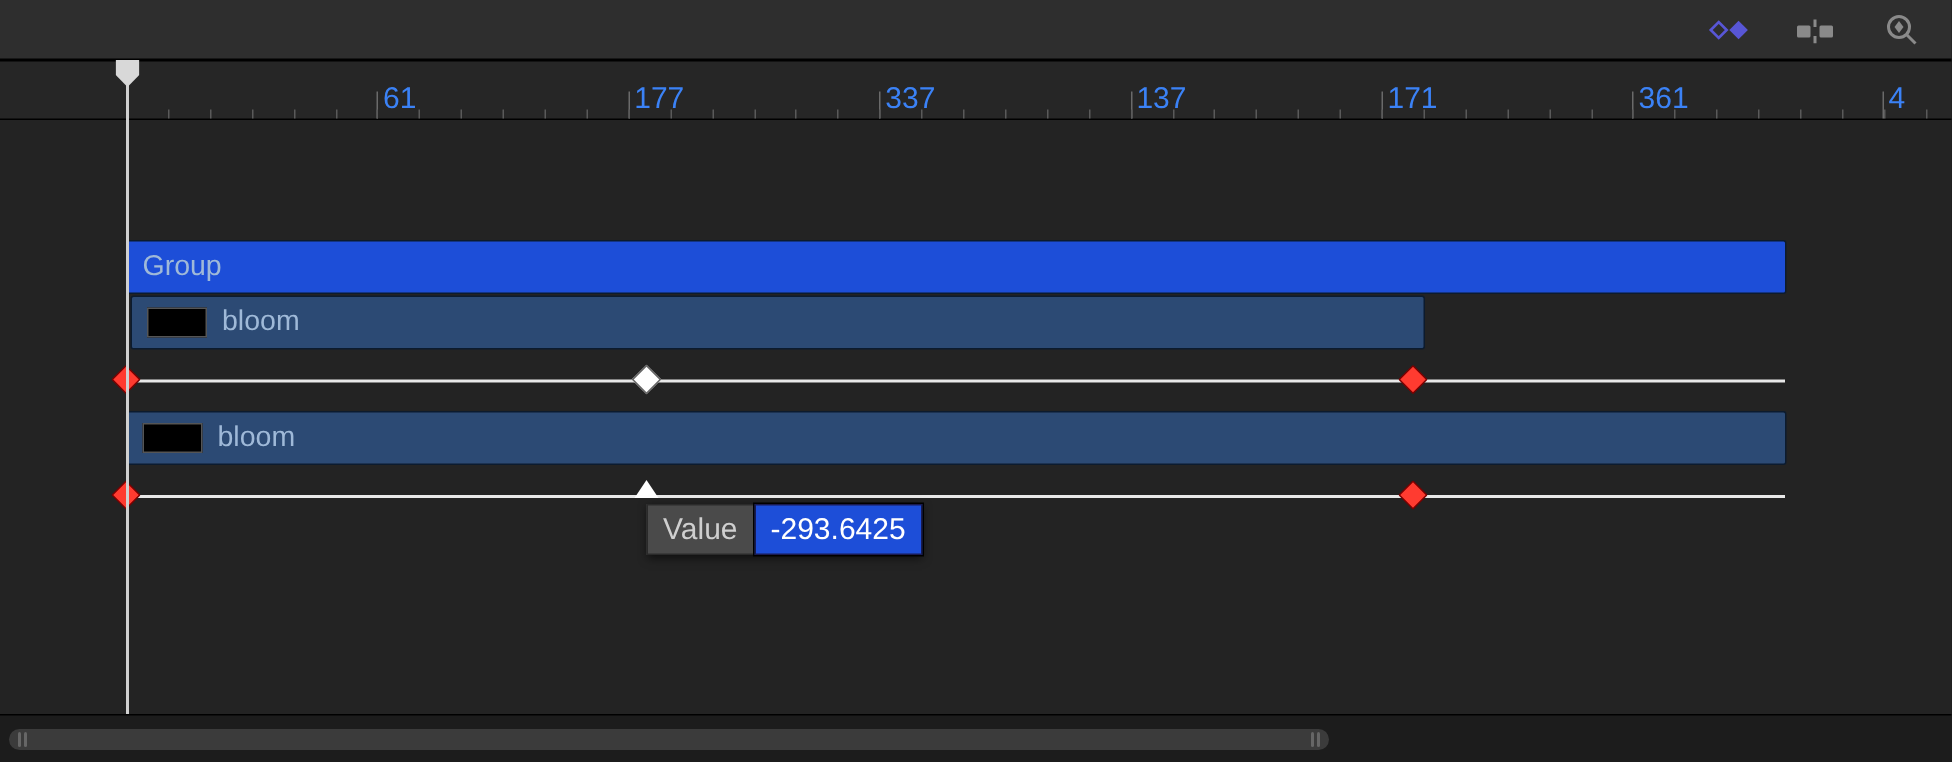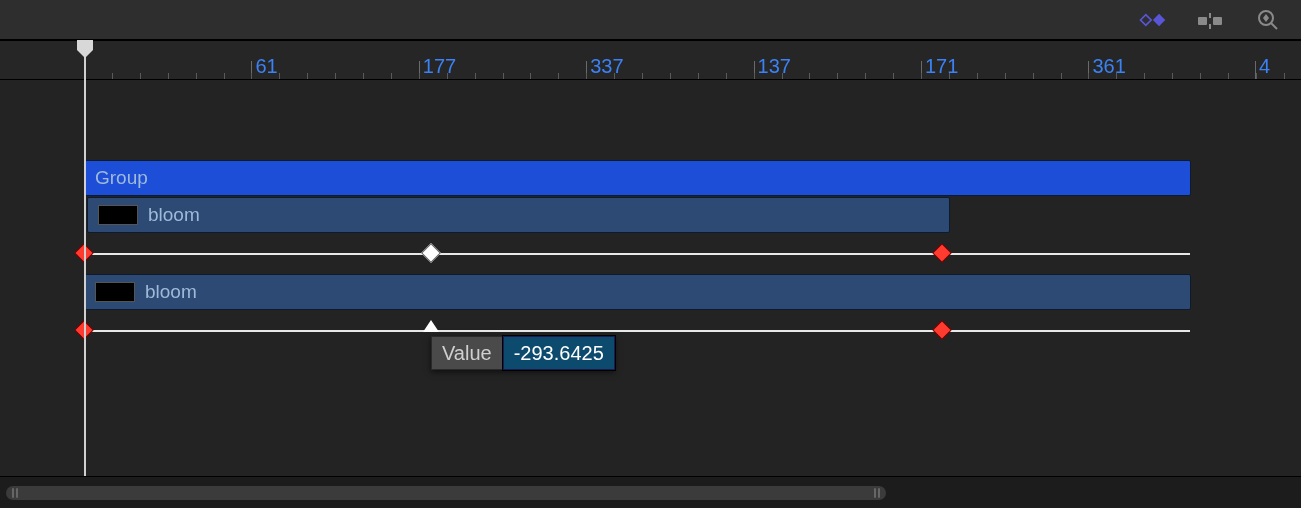--- a/index.html
+++ b/index.html
@@ -60,21 +60,21 @@
   }
 
   .value-popup {
     position:absolute; display:flex; height:34px; z-index:30;
     box-shadow: 0 2px 6px rgba(0,0,0,0.6);
   }
   .value-popup .lbl {
     background:#4a4a4a; color:#cfcfcf; font-size:20px; padding:5px 10px; border:1px solid #2a2a2a;
   }
   .value-popup .val {
-    background:#0c4a6e; color:#fff; font-size:20px; padding:5px 10px; border:1px solid #1a1a50; min-width:108px;
+    background:#1d4ed8; color:#fff; font-size:20px; padding:5px 10px; border:1px solid #1a1a50; min-width:108px;
     outline:1px solid #000;
   }
 
   .scrollbar-area {
     position:absolute; left:0; right:0; bottom:0; height:32px; background:#1c1c1c;
     border-top:1px solid #000;
   }
   .scrollbar-track {
     position:absolute; left:6px; right:6px; top:9px; height:14px;
   }

